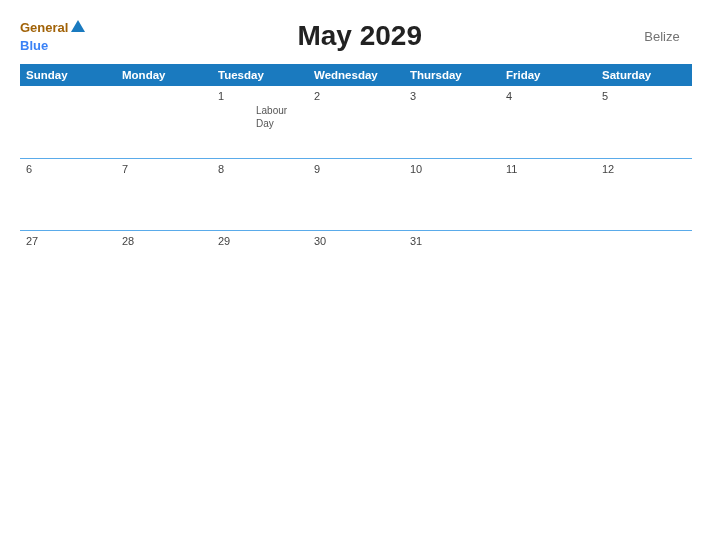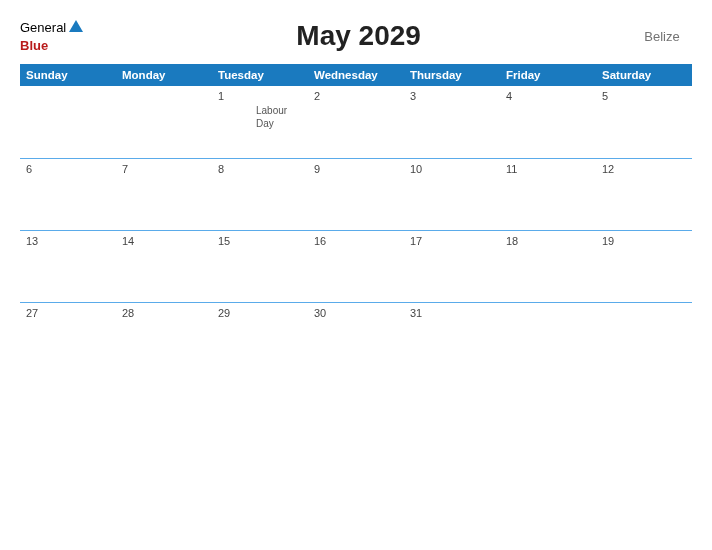--- a/index.html
+++ b/index.html
@@ -22,28 +22,28 @@
       align-items: center;
       margin-bottom: 10px;
     }
     .logo {
       display: flex;
       align-items: center;
       gap: 0px;
     }
     .logo-text-general {
       font-size: 13px;
-      font-weight: normal;
-      color: #000000;
+      font-weight: bold;
+      color: #a16207;
       line-height: 1;
     }
     .logo-text-blue {
       font-size: 13px;
       font-weight: bold;
-      color: #b91c1c;
+      color: #3b82f6;
       line-height: 1;
     }
     .logo-icon {
       width: 18px;
       height: 18px;
       margin-left: 1px;
     }
     .calendar-title {
       font-size: 28px;
       font-weight: bold;
@@ -171,43 +171,20 @@
           </td>
           <td>
             <span class="day-number">11</span>
           </td>
           <td>
             <span class="day-number">12</span>
           </td>
         </tr>
         <tr>
           <td>
-            <span class="day-number">13</span>
-          </td>
-          <td>
-            <span class="day-number">14</span>
-          </td>
-          <td>
-            <span class="day-number">15</span>
-          </td>
-          <td>
-            <span class="day-number">16</span>
-          </td>
-          <td>
-            <span class="day-number">17</span>
-          </td>
-          <td>
-            <span class="day-number">18</span>
-          </td>
-          <td>
-            <span class="day-number">19</span>
-          </td>
-        </tr>
-        <tr>
-          <td>
             <span class="day-number">27</span>
           </td>
           <td>
             <span class="day-number">28</span>
           </td>
           <td>
             <span class="day-number">29</span>
           </td>
           <td>
             <span class="day-number">30</span>

